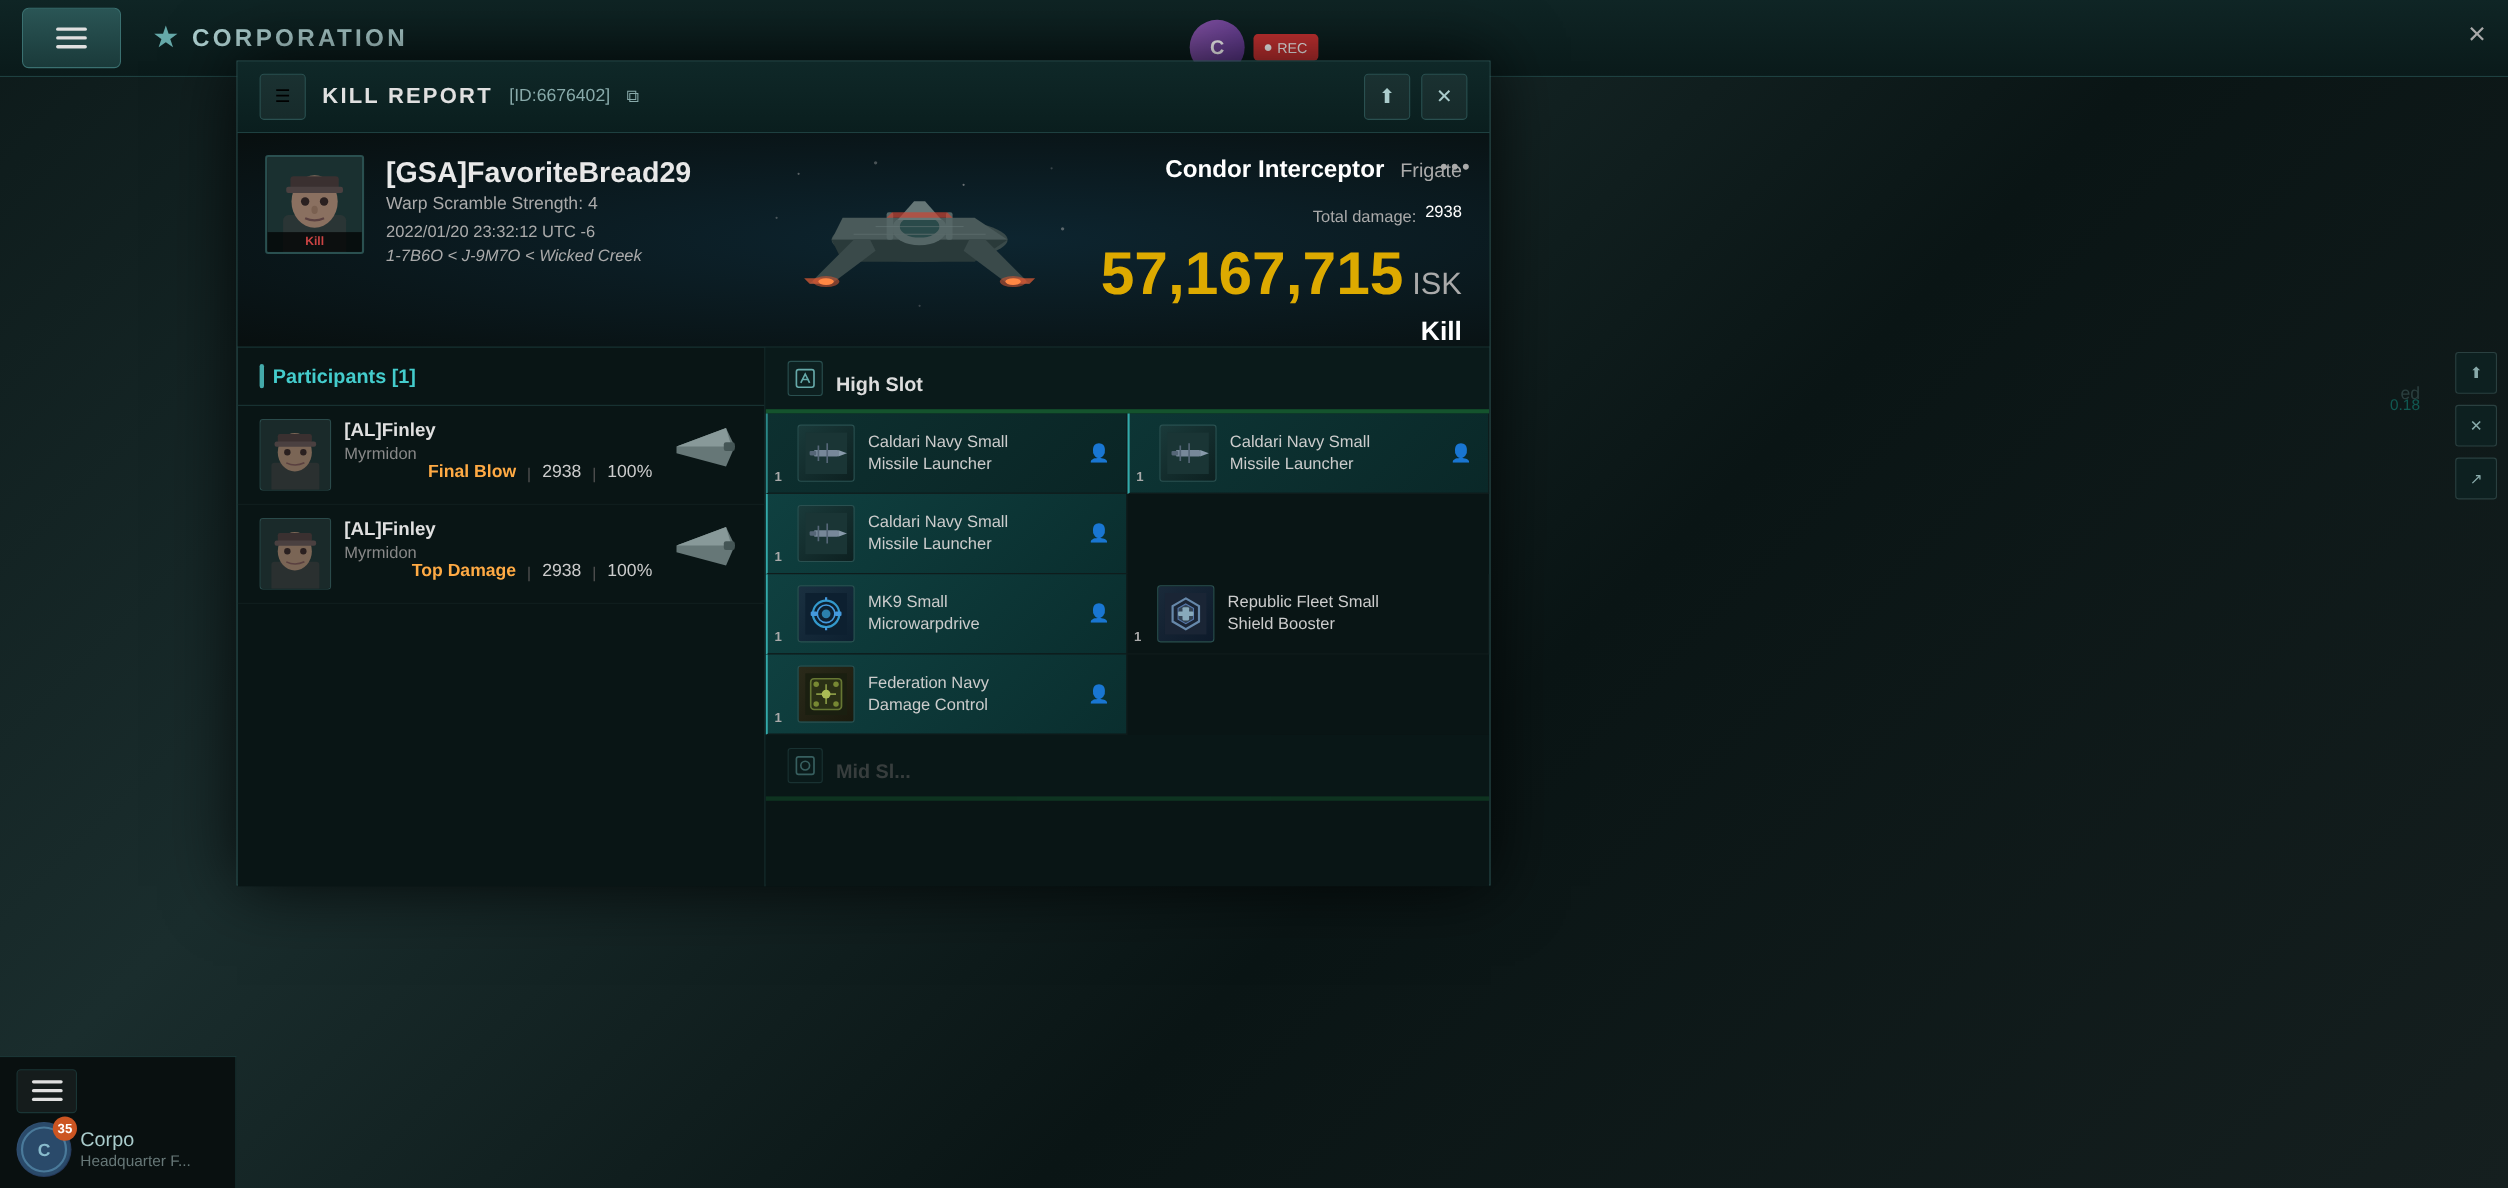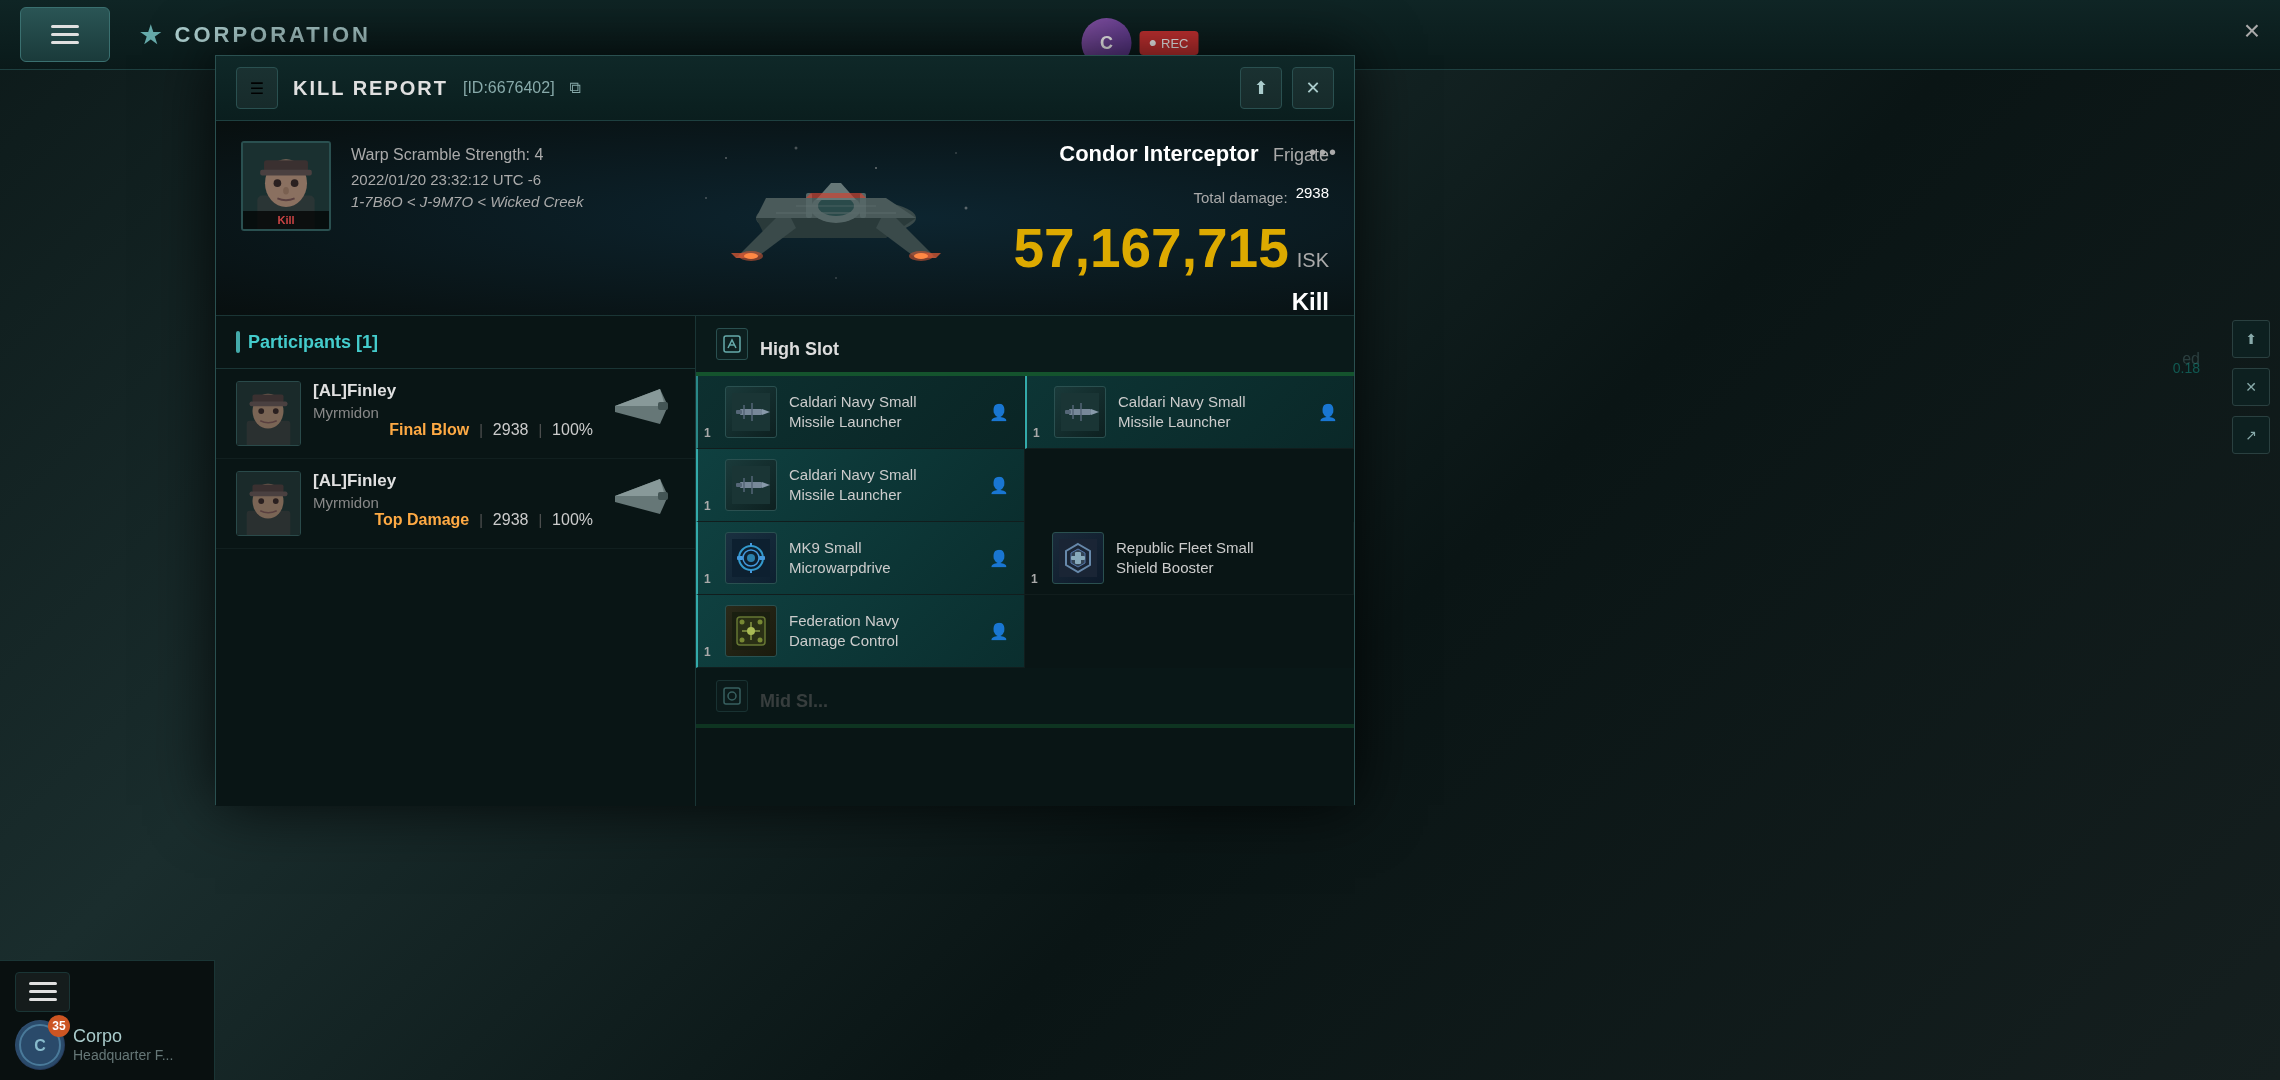--- a/index.html
+++ b/index.html
@@ -295,21 +295,21 @@
 
     .isk-value {
       color: #ddaa00;
       font-size: 55px;
       font-weight: bold;
       margin-top: 5px;
     }
 
     .isk-label {
       color: #aaaaaa;
-      font-size: 20px;
+      font-size: 28px;
       margin-left: 8px;
     }
 
     .kill-label-large {
       color: #ffffff;
       font-size: 24px;
       font-weight: bold;
       margin-top: 10px;
     }
 
@@ -772,20 +772,21 @@
             <ellipse cx="54" cy="42" rx="4" ry="4" fill="#2a2020"></ellipse>
 
             <ellipse cx="45" cy="50" rx="3" ry="4" fill="#7a6050"></ellipse>
 
             <path d="M 36 58 Q 45 62 54 58" stroke="#5a4040" stroke-width="2" fill="none"></path>
           </svg>
         </div>
         <div class="kill-badge">Kill</div>
       </div>
       <div class="pilot-info">
+        <div class="pilot-name">[GSA]FavoriteBread29</div>
         <div class="pilot-warp">Warp Scramble Strength: 4</div>
         <div class="kill-time">2022/01/20 23:32:12 UTC -6</div>
         <div class="kill-location">1-7B6O &lt; J-9M7O &lt; Wicked Creek</div>
       </div>
     </div>
 
     <div class="ship-image-area">
       <svg class="ship-svg" viewBox="0 0 320 160">
 
         <rect width="320" height="160" fill="transparent"></rect>

